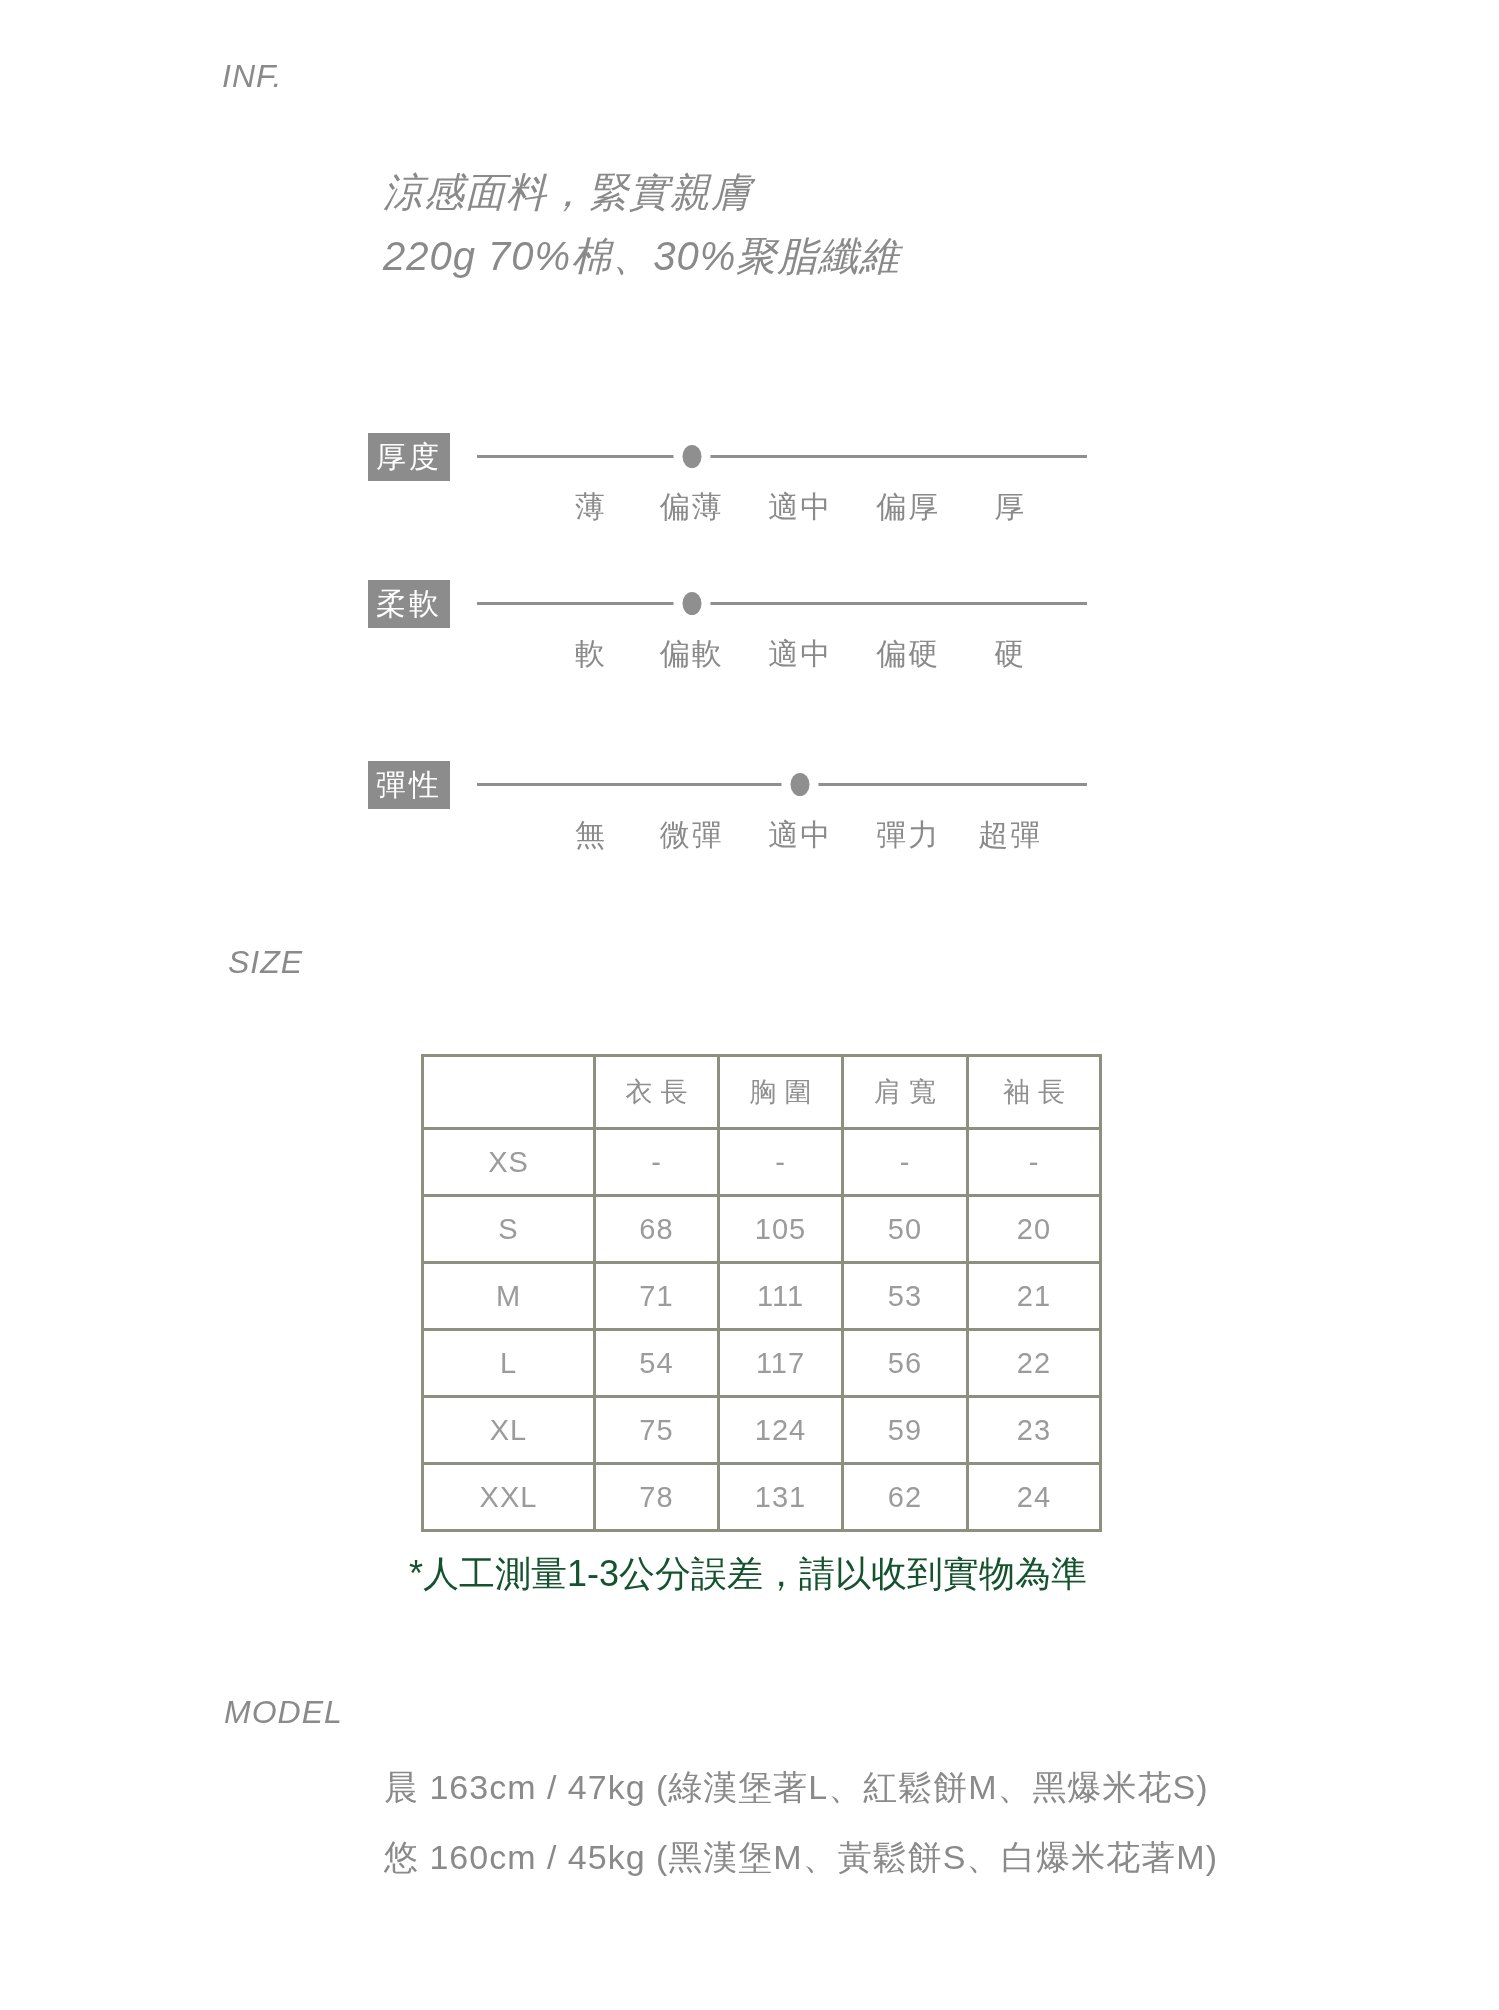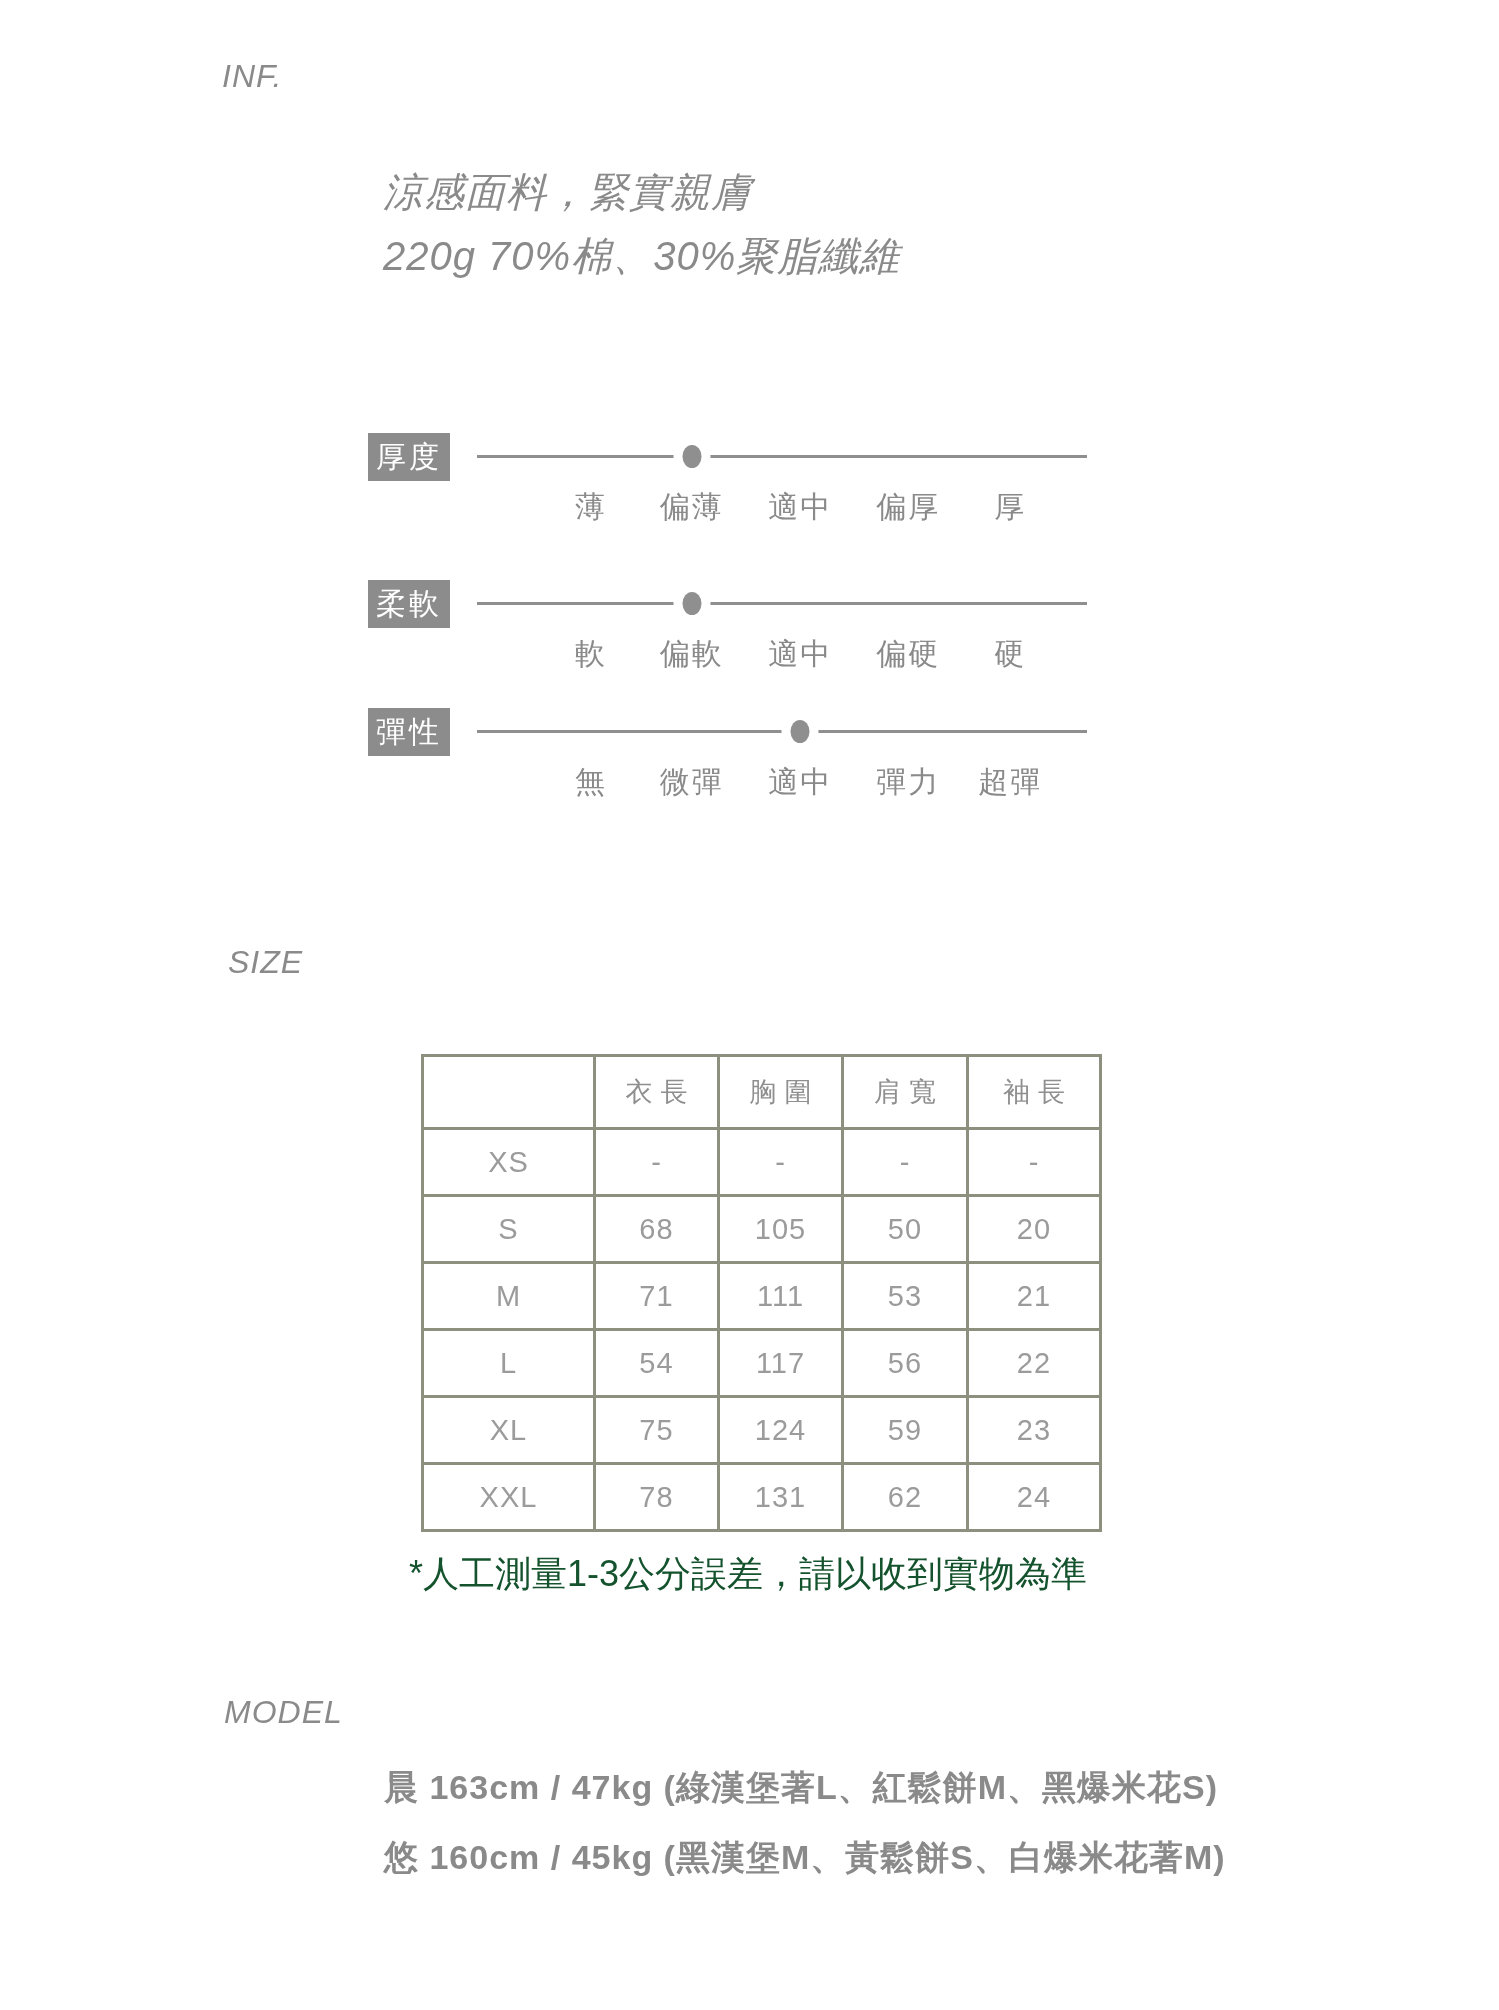--- a/index.html
+++ b/index.html
@@ -33,21 +33,21 @@
     line-height:64px;
     color:#8a8a8a;
     letter-spacing:1px;
     white-space:nowrap;
   }
 
   
   .slider{position:absolute;left:0;width:1435px;height:110px;}
   .slider.s0{top:433px;}
   .slider.s1{top:580px;}
-  .slider.s2{top:708px;}
+  .slider.s2{top:761px;}
   .slider-tag{
     position:absolute;left:368px;top:0;
     width:82px;height:48px;
     background:#8c8c8c;
     color:#ffffff;
     font-size:30px;letter-spacing:3px;
     display:flex;align-items:center;justify-content:center;
   }
   .slider-line{
     position:absolute;left:477px;top:22px;
@@ -123,21 +123,20 @@
     white-space:nowrap;
   }
 
   .models{
     position:absolute;left:384px;top:1752px;
     font-size:34px;
     line-height:70px;
     color:#8a8a8a;
     letter-spacing:1px;
     white-space:nowrap;
-    font-weight:bold;
   }
 </style>
 </head>
 <body>
 
 <div class="page">
 
   <div class="sec-title inf">INF.</div>
 
   <div class="desc">

